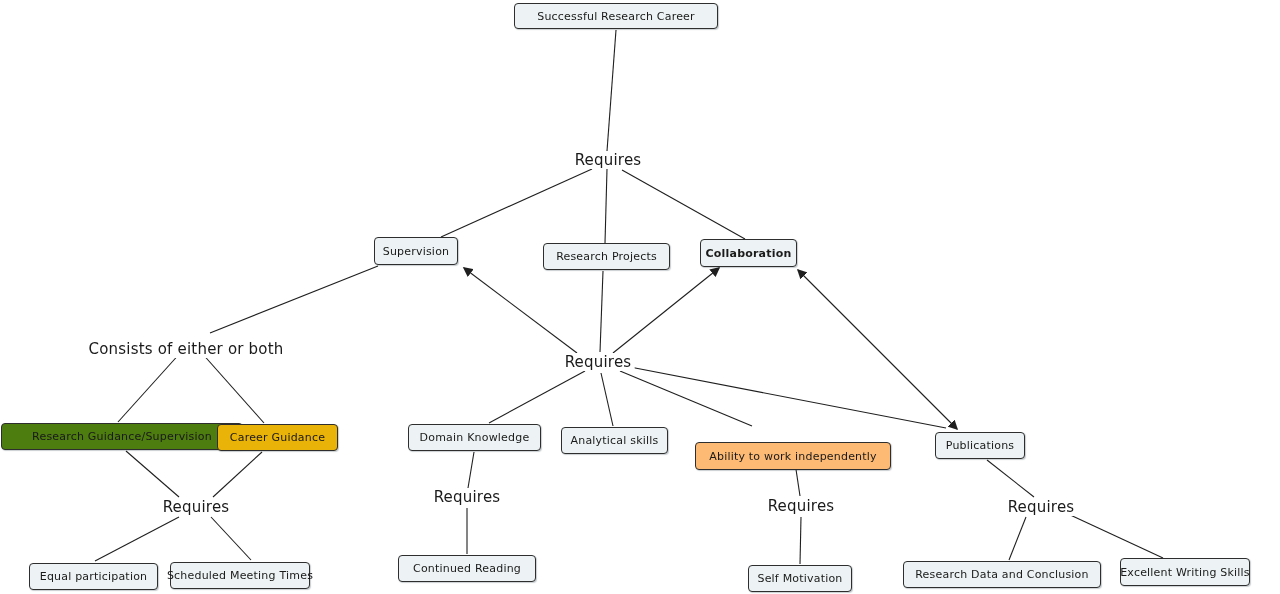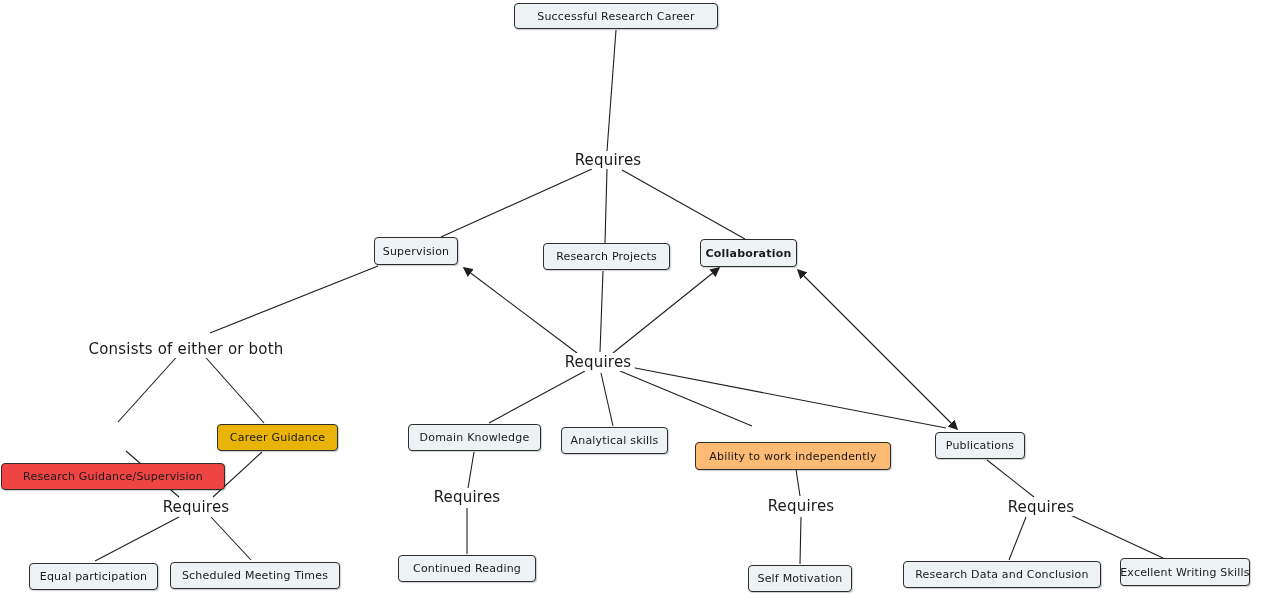--- a/index.html
+++ b/index.html
@@ -54,24 +54,24 @@
       <line x1="794" y1="456" x2="800" y2="496" stroke="#1f1f1f" stroke-width="1.1"></line>
       <line x1="801" y1="517" x2="800" y2="564" stroke="#1f1f1f" stroke-width="1.1"></line>
       <line x1="987" y1="460" x2="1034" y2="497" stroke="#1f1f1f" stroke-width="1.1"></line>
       <line x1="1026" y1="517" x2="1009" y2="560" stroke="#1f1f1f" stroke-width="1.1"></line>
       <line x1="1066" y1="513" x2="1163" y2="558" stroke="#1f1f1f" stroke-width="1.1"></line>
     </svg>
 <div class="node" style="left: 514px; top: 3px; width: 204px; height: 26px; background: rgb(237, 243, 244); border: 1px solid rgb(46, 46, 46); color: rgb(26, 26, 26);">Successful Research Career</div>
     <div class="node" style="left: 374px; top: 237px; width: 84px; height: 28px; background: rgb(237, 243, 244); border: 1px solid rgb(46, 46, 46); color: rgb(26, 26, 26);">Supervision</div>
     <div class="node" style="left: 543px; top: 243px; width: 127px; height: 27px; background: rgb(237, 243, 244); border: 1px solid rgb(46, 46, 46); color: rgb(26, 26, 26);">Research Projects</div>
     <div class="node" style="left: 700px; top: 239px; width: 97px; height: 28px; background: rgb(237, 243, 244); border: 1px solid rgb(46, 46, 46); color: rgb(26, 26, 26); font-weight: bold;">Collaboration</div>
-    <div class="node" style="left: 1px; top: 423px; width: 224px; height: 27px; background: #ef4444; border: 1px solid rgb(46, 46, 46); color: rgb(26, 26, 26); margin-top: 40px;">Research Guidance/Supervision</div>
+    <div class="node" style="left: 1px; top: 423px; width: 242px; height: 27px; background: #4d7c0f; border: 1px solid rgb(46, 46, 46); color: rgb(26, 26, 26);">Research Guidance/Supervision</div>
     <div class="node" style="left: 217px; top: 424px; width: 121px; height: 27px; background: #eab308; border: 1px solid rgb(46, 46, 46); color: rgb(26, 26, 26);">Career Guidance</div>
     <div class="node" style="left: 1px; top: 563px; width: 129px; height: 27px; background: rgb(237, 243, 244); border: 1px solid rgb(46, 46, 46); color: rgb(26, 26, 26); margin-left: 28px;">Equal participation</div>
-    <div class="node" style="left: 170px; top: 562px; width: 170px; height: 27px; background: rgb(237, 243, 244); border: 1px solid rgb(46, 46, 46); color: rgb(26, 26, 26);">Scheduled Meeting Times</div>
+    <div class="node" style="left: 170px; top: 562px; width: 140px; height: 27px; background: rgb(237, 243, 244); border: 1px solid rgb(46, 46, 46); color: rgb(26, 26, 26);">Scheduled Meeting Times</div>
     <div class="node" style="left: 408px; top: 424px; width: 133px; height: 27px; background: rgb(237, 243, 244); border: 1px solid rgb(46, 46, 46); color: rgb(26, 26, 26);">Domain Knowledge</div>
     <div class="node" style="left: 561px; top: 427px; width: 107px; height: 27px; background: rgb(237, 243, 244); border: 1px solid rgb(46, 46, 46); color: rgb(26, 26, 26);">Analytical skills</div>
     <div class="node" style="left: 695px; top: 427px; width: 196px; height: 28px; background: #fdba74; border: 1px solid rgb(46, 46, 46); color: rgb(26, 26, 26); margin-top: 15px;">Ability to work independently</div>
     <div class="node" style="left: 935px; top: 432px; width: 90px; height: 27px; background: rgb(237, 243, 244); border: 1px solid rgb(46, 46, 46); color: rgb(26, 26, 26);">Publications</div>
     <div class="node" style="left: 398px; top: 555px; width: 138px; height: 27px; background: rgb(237, 243, 244); border: 1px solid rgb(46, 46, 46); color: rgb(26, 26, 26);">Continued Reading</div>
     <div class="node" style="left: 748px; top: 565px; width: 104px; height: 27px; background: rgb(237, 243, 244); border: 1px solid rgb(46, 46, 46); color: rgb(26, 26, 26);">Self Motivation</div>
     <div class="node" style="left: 903px; top: 561px; width: 198px; height: 27px; background: rgb(237, 243, 244); border: 1px solid rgb(46, 46, 46); color: rgb(26, 26, 26);">Research Data and Conclusion</div>
     <div class="node" style="left: 1120px; top: 558px; width: 130px; height: 28px; background: rgb(237, 243, 244); border: 1px solid rgb(46, 46, 46); color: rgb(26, 26, 26);">Excellent Writing Skills</div>
     <div class="elabel" style="left: 608px; top: 160px; color: rgb(26, 26, 26);">Requires</div>
     <div class="elabel" style="left: 186px; top: 341px; color: rgb(26, 26, 26); margin-top: 8px;">Consists of either or both</div>

